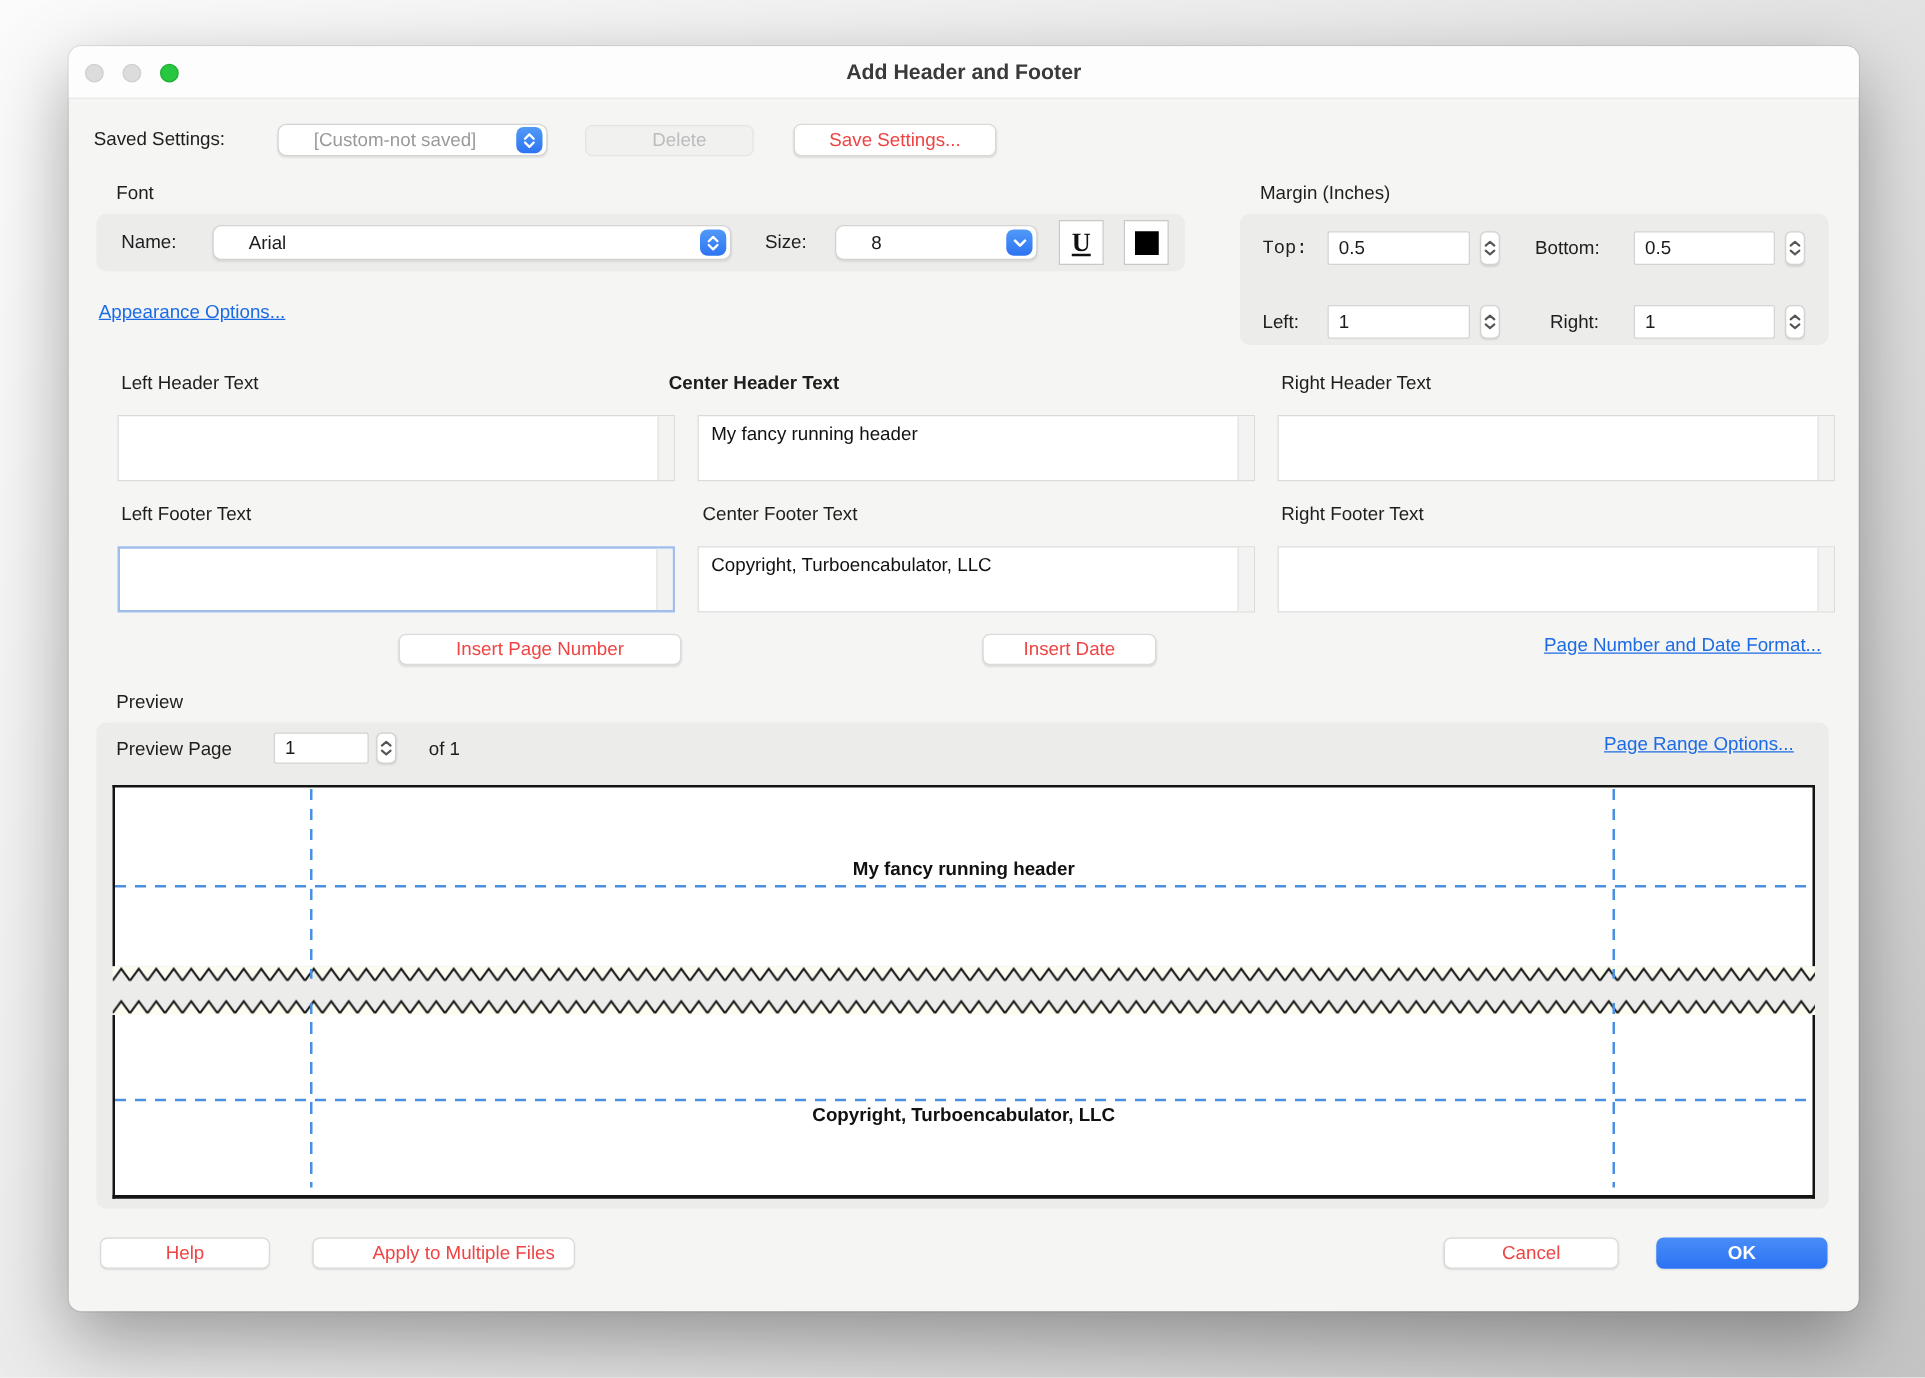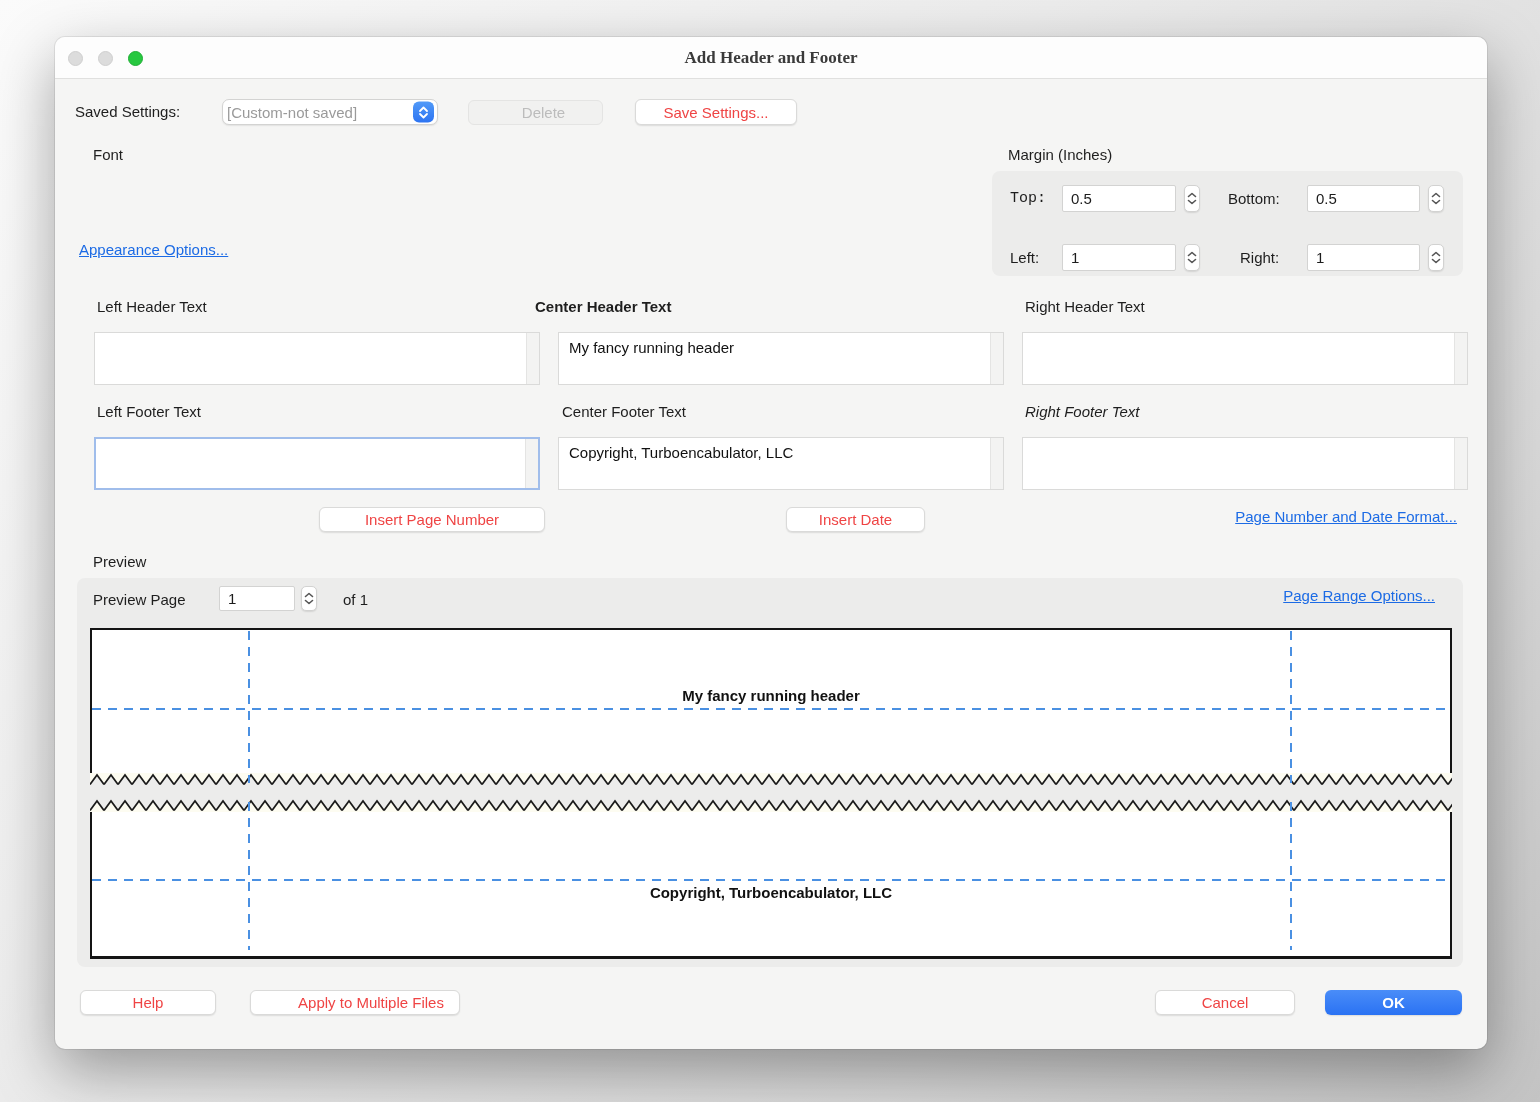--- a/index.html
+++ b/index.html
@@ -10,21 +10,20 @@
   }
   .window {
     position:absolute; left:55px; top:37px; width:1432px; height:1012px;
     background:#f5f5f4; border-radius:10px;
     box-shadow:0 22px 60px rgba(0,0,0,.35), 0 0 0 1px rgba(0,0,0,.08);
   }
   .titlebar {
     position:absolute; top:0; left:0; right:0; height:42px;
     background:#fdfdfd; border-bottom:1px solid #e0e0df;
     border-radius:10px 10px 0 0;
-    font-family:Liberation Serif, serif;
   }
   .title {
     text-align:center; line-height:42px; font-size:17px; font-weight:bold; color:#3a3a3a;
   }
   .light { position:absolute; top:14px; width:15px; height:15px; border-radius:50%; }
   .light.gray  { background:#dcdcdc; border:1px solid #cfcfcf; }
   .light.green { background:#27c840; border:1px solid #1fae35; }
 
   .lbl { position:absolute; font-size:15px; color:#1e1e1e; }
   .group { position:absolute; background:#ececeb; border-radius:8px; }
@@ -37,21 +36,21 @@
   }
   .btn.disabled { background:#f1f1f0; border-color:#e4e4e3; color:#bcbcbc; box-shadow:none; }
   .btn.primary  { background:linear-gradient(#4a8df8,#2a72f3); border:none; color:#fff; font-weight:700; }
 
   .link { position:absolute; font-size:15px; color:#1c6be5; text-decoration:underline; cursor:pointer; }
 
   .select {
     position:absolute; display:flex; align-items:center;
     background:#fff; border:1px solid #d3d3d2; border-radius:7px;
     box-shadow:0 1px 1.5px rgba(0,0,0,.08); font-size:15px; color:#1c1c1c;
-    padding-left:4px;
+    padding-left:28px;
   }
   .select .glyph {
     position:absolute; right:3px; top:50%; transform:translateY(-50%);
     width:21px; height:21px; border-radius:6px;
     background:linear-gradient(#519af8,#2d74f2);
     display:flex; align-items:center; justify-content:center; flex-direction:column;
   }
   .select.muted { color:#9a9a9a; }
 
   .stepper {
@@ -120,20 +119,47 @@
       <svg width="11" height="14" viewBox="0 0 11 14">
           <path d="M2 5.5 L5.5 2 L9 5.5" fill="none" stroke="#fff" stroke-width="1.8" stroke-linecap="round" stroke-linejoin="round"></path>
           <path d="M2 8.5 L5.5 12 L9 8.5" fill="none" stroke="#fff" stroke-width="1.8" stroke-linecap="round" stroke-linejoin="round"></path>
         </svg>
     </span>
   </div>
   <div class="btn disabled" style="left:413px; top:63px; width:135px; height:25px;padding-left:16px;">Delete</div>
   <div class="btn" style="left:580px; top:62px; width:162px; height:26px;">Save Settings...</div>
 
   <div class="lbl" style="left:38px; top:109px;">Font</div>
+  <div class="group" style="left:22px; top:134px; width:871px; height:46px;">
+    <div class="lbl" style="left:20px; top:0; line-height:46px;">Name:</div>
+    <div class="select" style="left:93px; top:9px; width:415px; height:28px;">
+      <span>Arial</span>
+      <span class="glyph chev">
+        <svg width="11" height="14" viewBox="0 0 11 14">
+            <path d="M2 5.5 L5.5 2 L9 5.5" fill="none" stroke="#fff" stroke-width="1.8" stroke-linecap="round" stroke-linejoin="round"></path>
+            <path d="M2 8.5 L5.5 12 L9 8.5" fill="none" stroke="#fff" stroke-width="1.8" stroke-linecap="round" stroke-linejoin="round"></path>
+          </svg>
+      </span>
+    </div>
+    <div class="lbl" style="left:535px; top:0; line-height:46px;">Size:</div>
+    <div class="select" style="left:591px; top:9px; width:162px; height:28px;">
+      <span>8</span>
+      <span class="glyph chev">
+        <svg width="12" height="8" viewBox="0 0 12 8">
+            <path d="M2 2 L6 6 L10 2" fill="none" stroke="#fff" stroke-width="2" stroke-linecap="round" stroke-linejoin="round"></path>
+          </svg>
+      </span>
+    </div>
+    <div class="squarebtn" style="left:770px; top:5px;">
+      <span class="u-glyph">U</span>
+    </div>
+    <div class="squarebtn" style="left:822px; top:5px;">
+      <span class="swatch"></span>
+    </div>
+  </div>
 
   <div class="lbl" style="left:953px; top:109px;">Margin (Inches)</div>
   <div class="group" style="left:937px; top:134px; width:471px; height:105px;">
     <div class="lbl" style="left:18px; top:14px; line-height:27px;font-family:Liberation Mono, monospace;">Top:</div>
     <input class="input" style="left: 70px; top: 14px; width: 114px; height: 27px;" value="0.5">
     <div class="stepper" style="left:192px; top:14px; height:27px;">
       <span class="chev">
           <svg width="10" height="6" viewBox="0 0 10 6">
             <path d="M1.5 4.5 L5 1.5 L8.5 4.5" fill="none" stroke="#555" stroke-width="1.6" stroke-linecap="round" stroke-linejoin="round"></path>
           </svg>
@@ -202,21 +228,21 @@
     <div class="content">My fancy running header</div>
     <div class="scrollstrip"></div>
   </div>
   <div class="textbox" style="left:967px; top:295px;">
     <div class="content"></div>
     <div class="scrollstrip"></div>
   </div>
 
   <div class="lbl" style="left:42px;  top:366px;">Left Footer Text</div>
   <div class="lbl" style="left:507px; top:366px;">Center Footer Text</div>
-  <div class="lbl" style="left:970px; top:366px;font-style:italic;">Right Footer Text</div>
+  <div class="lbl" style="left:970px; top:366px;">Right Footer Text</div>
 
   <div class="textbox focused" style="left:39px; top:400px;">
     <div class="content"></div>
     <div class="scrollstrip"></div>
   </div>
   <div class="textbox" style="left:503px; top:400px;">
     <div class="content">Copyright, Turboencabulator, LLC</div>
     <div class="scrollstrip"></div>
   </div>
   <div class="textbox" style="left:967px; top:400px;">

